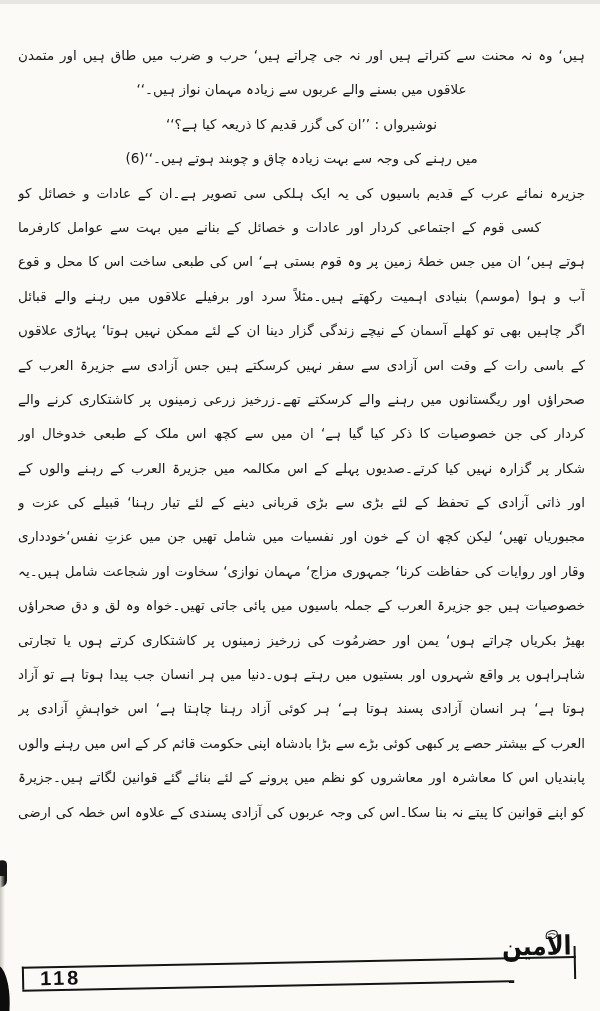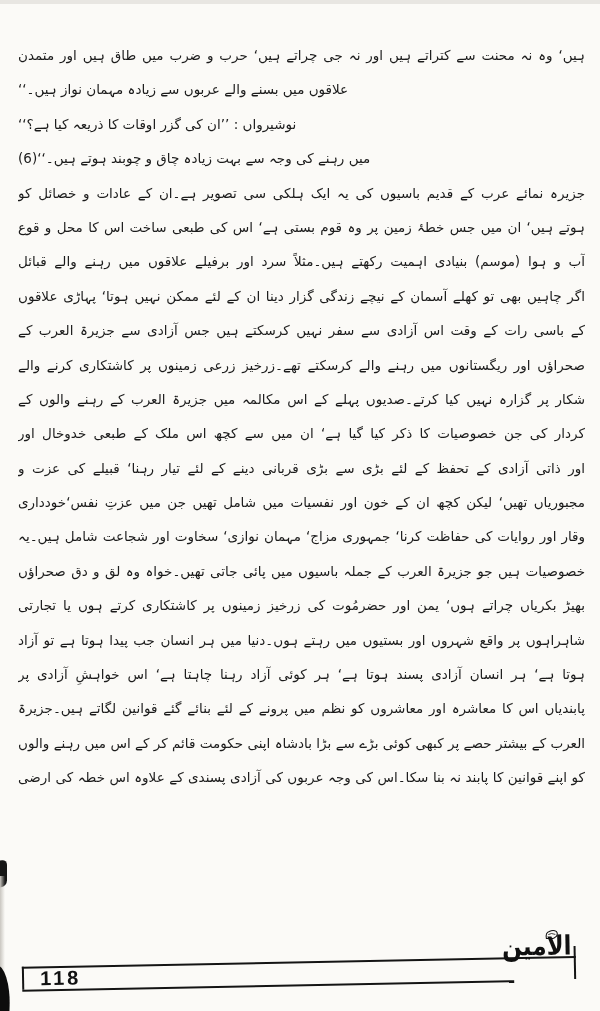--- a/index.html
+++ b/index.html
@@ -13,21 +13,21 @@
     position:absolute;top:34px;left:18px;right:15px;
     direction:rtl;color:#1b1b1b;
   }
   .line{
     height:34.4px;line-height:34.4px;
     font-size:13.5px;
     font-family:"DejaVu Sans",sans-serif;
     white-space:normal;
   }
   .j{text-align:justify;text-align-last:justify;overflow:hidden;}
-  .r{text-align:left;}
+  .r{text-align:center;}
   .indent{text-indent:44px;}
   
   .footer{
     position:absolute;left:22px;top:944px;width:556px;height:44px;
     transform:rotate(-1.1deg);transform-origin:right center;
   }
   .rule-top{position:absolute;left:0;right:2px;top:8px;border-top:2.5px solid #141414;}
   .rule-bottom{position:absolute;left:0;top:31px;width:492px;border-top:2px solid #141414;}
   .left-edge{position:absolute;left:0;top:8px;height:23px;border-left:2px solid #141414;}
   .right-edge{position:absolute;right:2px;top:-2px;height:33px;border-right:2.5px solid #141414;}
@@ -61,40 +61,41 @@
   }
 </style>
 </head>
 <body>
 
 <div id="page">
 
   <div class="text-block" dir="rtl">
     <div class="line j">ہیں‘ وہ نہ محنت سے کتراتے ہیں اور نہ جی چراتے ہیں‘ حرب و ضرب میں طاق ہیں اور متمدن</div>
     <div class="line r">علاقوں میں بسنے والے عربوں سے زیادہ مہمان نواز ہیں۔‘‘</div>
-    <div class="line r">نوشیرواں : ’’ان کی گزر اوقات کا ذریعہ کیا ہے؟‘‘</div>
+    <div class="line r">نوشیرواں : ’’ان کی گزر قدیم کا ذریعہ کیا ہے؟‘‘</div>
     <div class="line r">میں رہنے کی وجہ سے بہت زیادہ چاق و چوبند ہوتے ہیں۔‘‘(6)</div>
     <div class="line j">جزیرہ نمائے عرب کے قدیم باسیوں کی یہ ایک ہلکی سی تصویر ہے۔ان کے عادات و خصائل کو</div>
+    <div class="line j indent">کسی قوم کے اجتماعی کردار اور عادات و خصائل کے بنانے میں بہت سے عوامل کارفرما</div>
     <div class="line j">ہوتے ہیں‘ ان میں جس خطۂ زمین پر وہ قوم بستی ہے‘ اس کی طبعی ساخت اس کا محل و قوع اور</div>
     <div class="line j">آب و ہوا (موسم) بنیادی اہمیت رکھتے ہیں۔مثلاً سرد اور برفیلے علاقوں میں رہنے والے قبائل</div>
     <div class="line j">اگر چاہیں بھی تو کھلے آسمان کے نیچے زندگی گزار دینا ان کے لئے ممکن نہیں ہوتا‘ پہاڑی علاقوں</div>
     <div class="line j">کے باسی رات کے وقت اس آزادی سے سفر نہیں کرسکتے ہیں جس آزادی سے جزیرۃ العرب کے</div>
     <div class="line j">صحراؤں اور ریگستانوں میں رہنے والے کرسکتے تھے۔زرخیز زرعی زمینوں پر کاشتکاری کرنے والے</div>
+    <div class="line j">کردار کی جن خصوصیات کا ذکر کیا گیا ہے‘ ان میں سے کچھ اس ملک کے طبعی خدوخال اور</div>
     <div class="line j">شکار پر گزارہ نہیں کیا کرتے۔صدیوں پہلے کے اس مکالمہ میں جزیرۃ العرب کے رہنے والوں کے</div>
-    <div class="line j">کردار کی جن خصوصیات کا ذکر کیا گیا ہے‘ ان میں سے کچھ اس ملک کے طبعی خدوخال اور</div>
     <div class="line j">اور ذاتی آزادی کے تحفظ کے لئے بڑی سے بڑی قربانی دینے کے لئے تیار رہنا‘ قبیلے کی عزت و</div>
     <div class="line j">مجبوریاں تھیں‘ لیکن کچھ ان کے خون اور نفسیات میں شامل تھیں جن میں عزتِ نفس‘خودداری</div>
     <div class="line j">وقار اور روایات کی حفاظت کرنا‘ جمہوری مزاج‘ مہمان نوازی‘ سخاوت اور شجاعت شامل ہیں۔یہ وہ</div>
     <div class="line j">خصوصیات ہیں جو جزیرۃ العرب کے جملہ باسیوں میں پائی جاتی تھیں۔خواہ وہ لق و دق صحراؤں میں</div>
     <div class="line j">بھیڑ بکریاں چراتے ہوں‘ یمن اور حضرمُوت کی زرخیز زمینوں پر کاشتکاری کرتے ہوں یا تجارتی</div>
     <div class="line j">شاہراہوں پر واقع شہروں اور بستیوں میں رہتے ہوں۔دنیا میں ہر انسان جب پیدا ہوتا ہے تو آزاد</div>
     <div class="line j">ہوتا ہے‘ ہر انسان آزادی پسند ہوتا ہے‘ ہر کوئی آزاد رہنا چاہتا ہے‘ اس خواہشِ آزادی پر</div>
+    <div class="line j">العرب کے بیشتر حصے پر کبھی کوئی بڑے سے بڑا بادشاہ اپنی حکومت قائم کر کے اس میں رہنے والوں</div>
     <div class="line j">پابندیاں اس کا معاشرہ اور معاشروں کو نظم میں پرونے کے لئے بنائے گئے قوانین لگاتے ہیں۔جزیرۃ</div>
-    <div class="line j">العرب کے بیشتر حصے پر کبھی کوئی بڑے سے بڑا بادشاہ اپنی حکومت قائم کر کے اس میں رہنے والوں</div>
-    <div class="line j">کو اپنے قوانین کا پابند نہ بنا سکا۔اس کی وجہ عربوں کی آزادی پسندی کے علاوہ اس خطہ کی ارضی</div>
+    <div class="line j">کو اپنے قوانین کا پیتے نہ بنا سکا۔اس کی وجہ عربوں کی آزادی پسندی کے علاوہ اس خطہ کی ارضی</div>
   </div>
 
   <div class="footer">
     <div class="rule-top"></div>
     <div class="rule-bottom"></div>
     <div class="left-edge"></div>
     <div class="right-edge"></div>
     <div class="page-number">118</div>
     <div class="logo">
       <span class="logo-seal">

